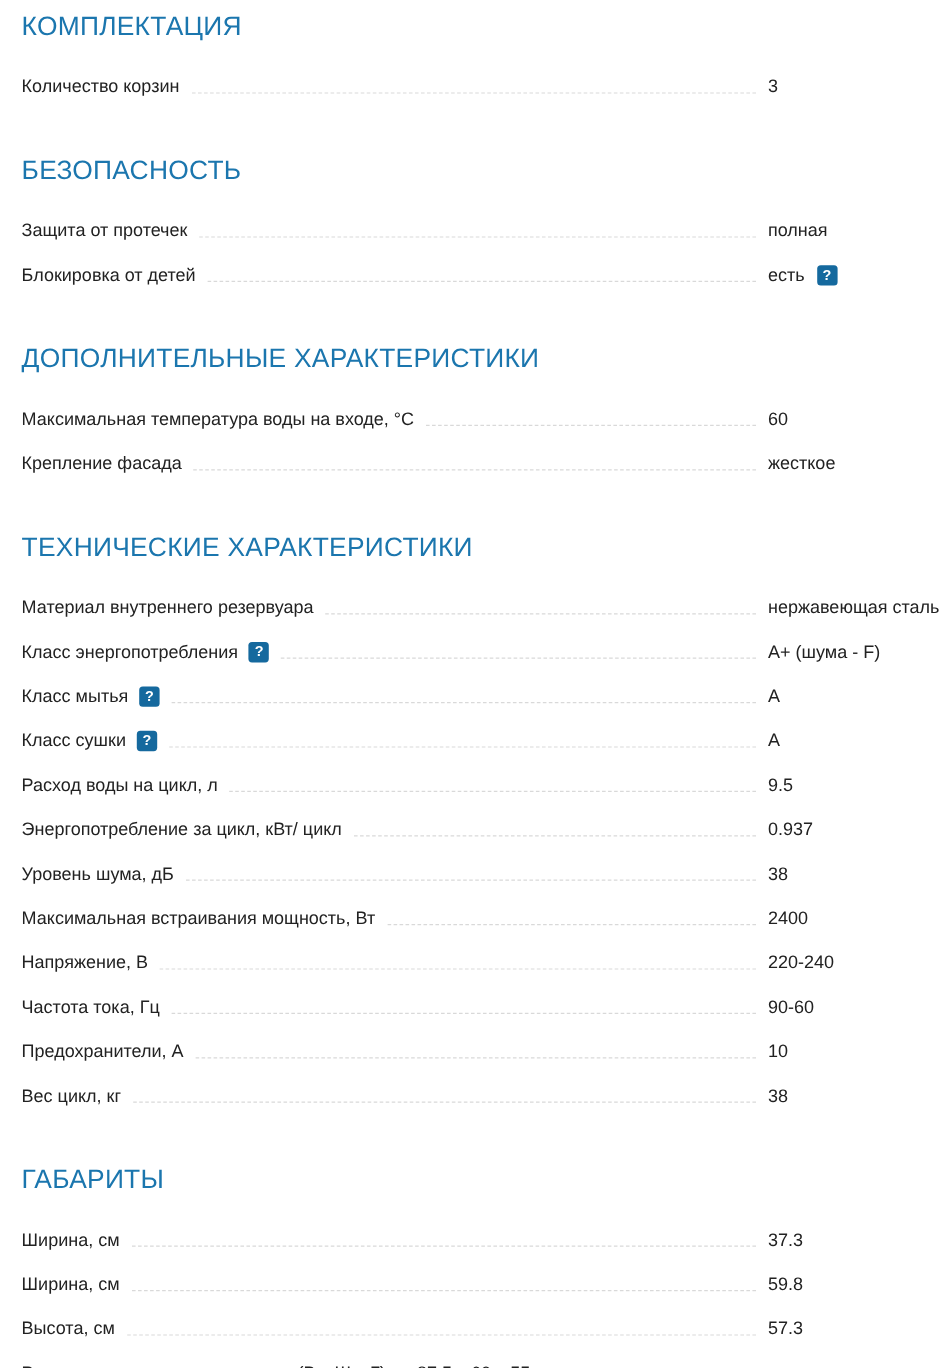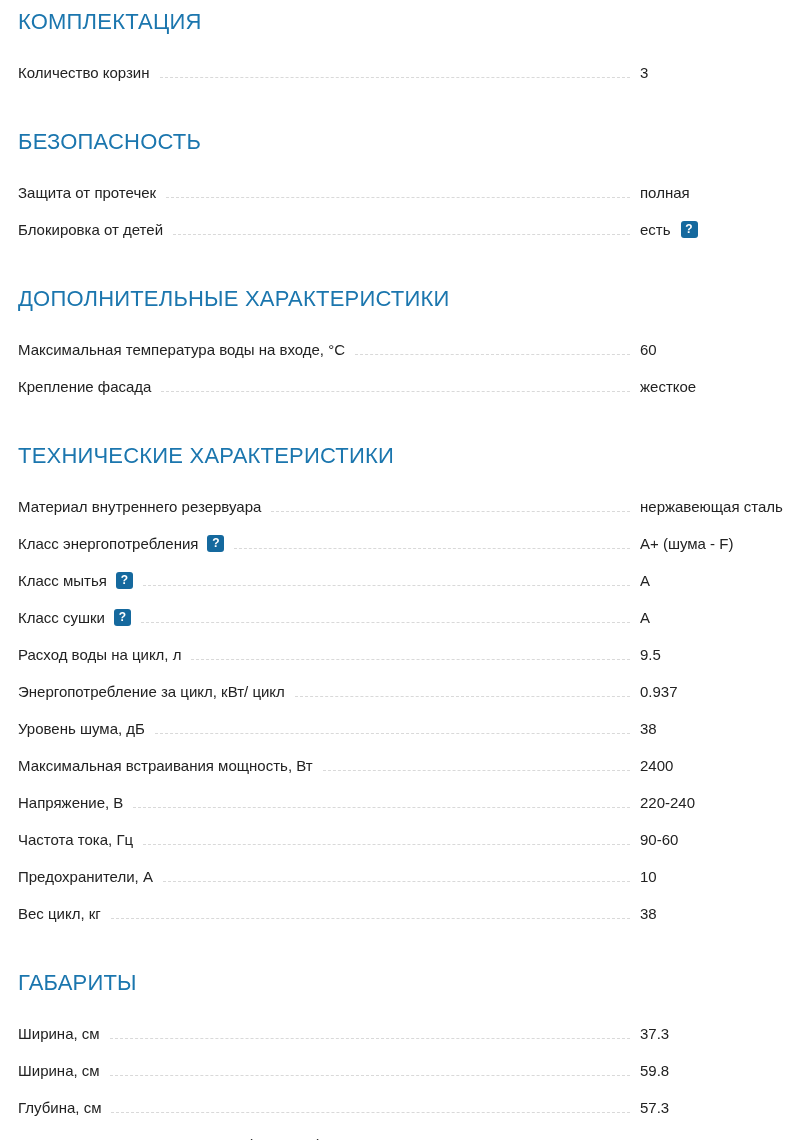--- a/index.html
+++ b/index.html
@@ -265,21 +265,21 @@
           <div class="spec-label">
             <span>Ширина, см</span>
           </div>
           <div class="dotted-leader"></div>
           <div class="spec-value">
             <span>59.8</span>
           </div>
         </div>
         <div class="spec-row">
           <div class="spec-label">
-            <span>Глубина, см</span>
+            <span>Высота, см</span>
           </div>
           <div class="dotted-leader"></div>
           <div class="spec-value">
             <span>57.3</span>
           </div>
         </div>
         <div class="spec-row">
           <div class="spec-label">
             <span>Размеры ниши для встраивания (В x Ш x Г), см</span>
           </div>

